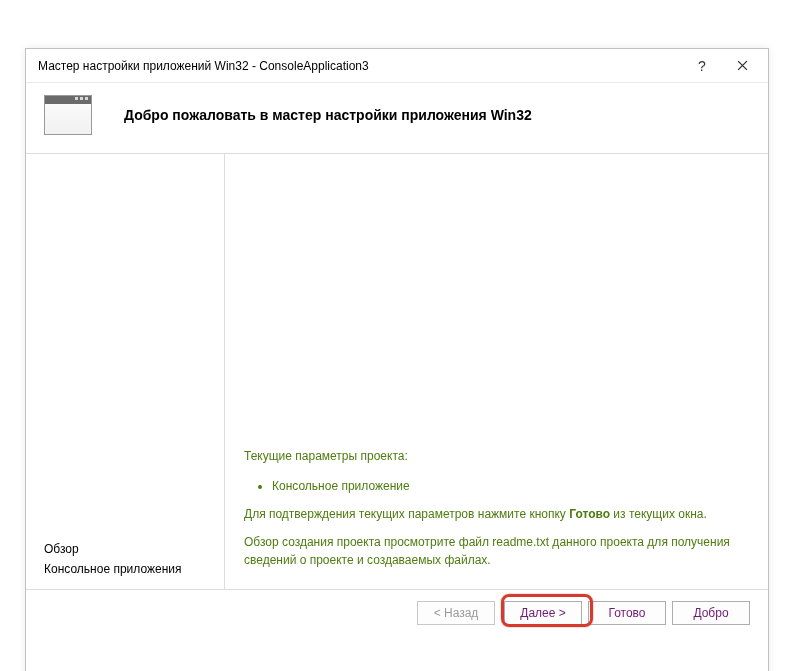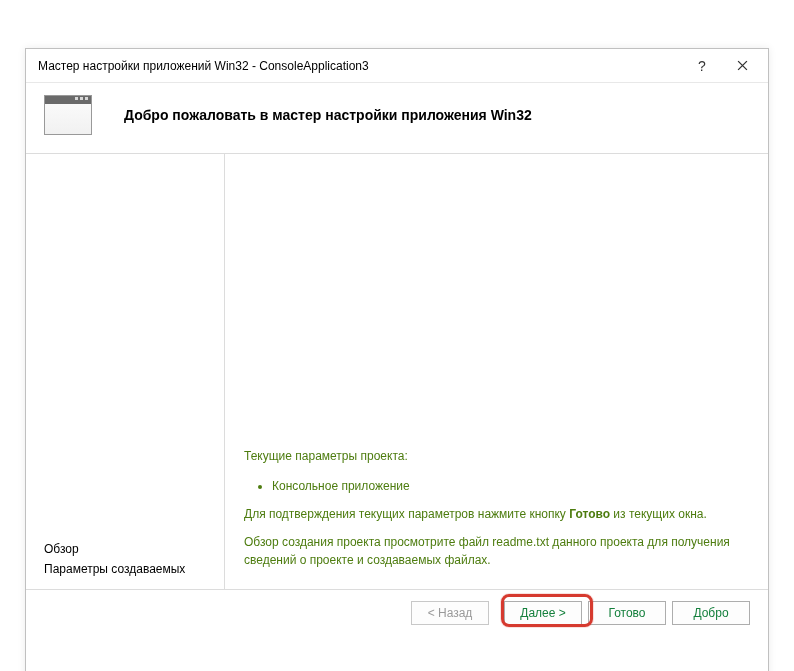--- a/index.html
+++ b/index.html
@@ -153,31 +153,31 @@
       border-left: 1px solid #dcdcdc;
       border-top: 1px solid #dcdcdc;
     }
     .wiz-btn {
       min-width: 78px;
       height: 24px;
       background: #fdfdfd;
       border: 1px solid #adadad;
       font-size: 12px;
       font-family: inherit;
-      color: #15803d;
+      color: #701a75;
       cursor: default;
       padding: 0 8px;
     }
     .wiz-btn:disabled {
       color: #9a9a9a;
       border-color: #c8c8c8;
     }
     .btn-group {
       display: flex;
-      gap: 16px;
+      gap: 10px;
       padding-left: 16px;
     }
     .btn-group .wiz-btn + .wiz-btn {
       margin-left: -1px;
     }
     .highlight-ring {
       position: absolute;
       border: 3px solid #d63a2f;
       border-radius: 8px;
       pointer-events: none;
@@ -211,21 +211,21 @@
     </div>
     <div class="header-title">Добро пожаловать в мастер настройки приложения Win32</div>
   </div>
 
   <div class="body-section">
     <div class="hline"></div>
     <div class="vline"></div>
 
     <div class="sidebar">
       <div class="sidebar-item">Обзор</div>
-      <div class="sidebar-item">Параметры создаваемых</div>
+      <div class="sidebar-item">Консольное приложения</div>
     </div>
 
     <div class="content">
       <p>Текущие параметры проекта:</p>
       <ul class="bullet-list">
         <li>Консольное приложение</li>
       </ul>
       <p>
         <span>Для подтверждения текущих параметров нажмите кнопку </span><span class="bold-inline">Готово</span><span> из текущих окна.</span>
       </p>

